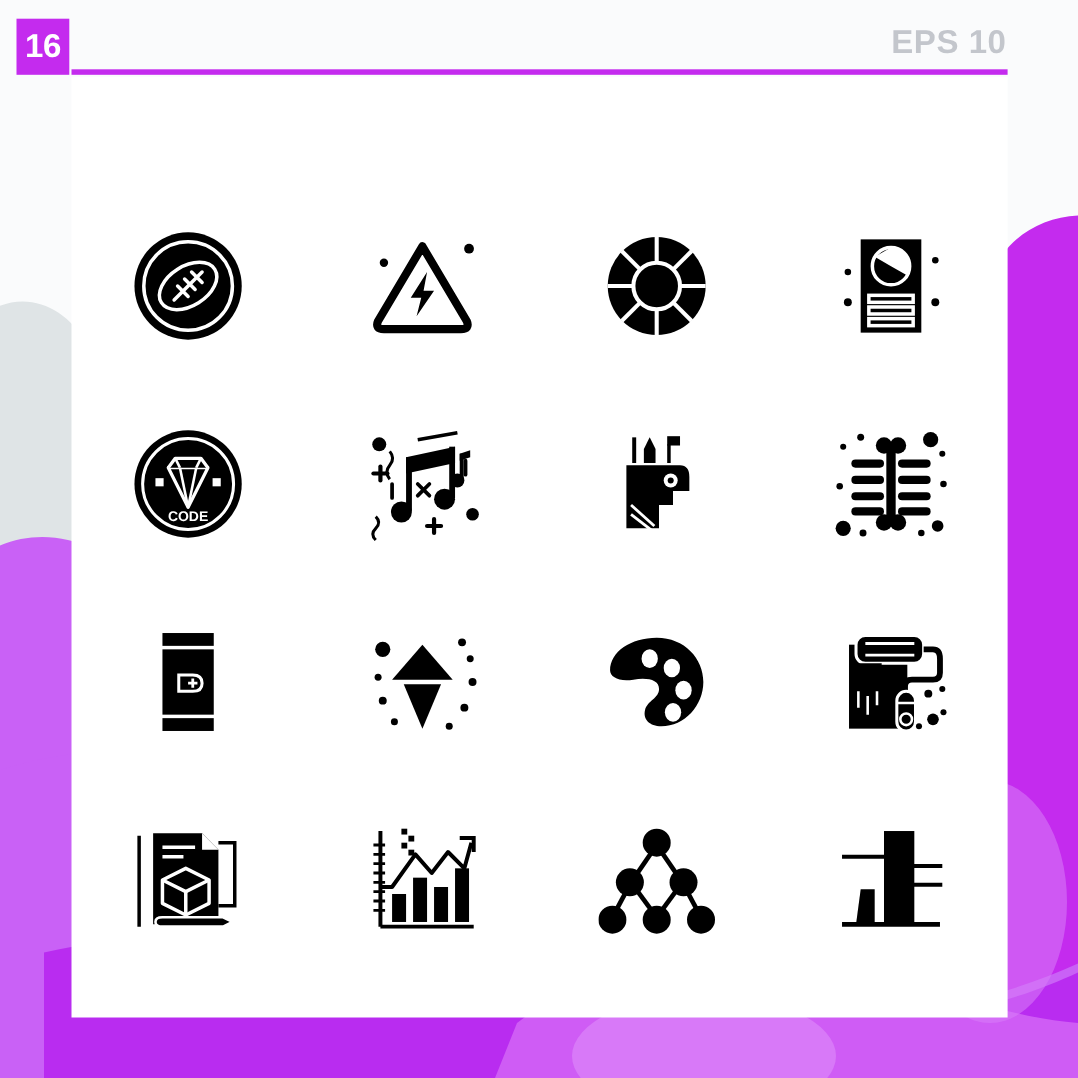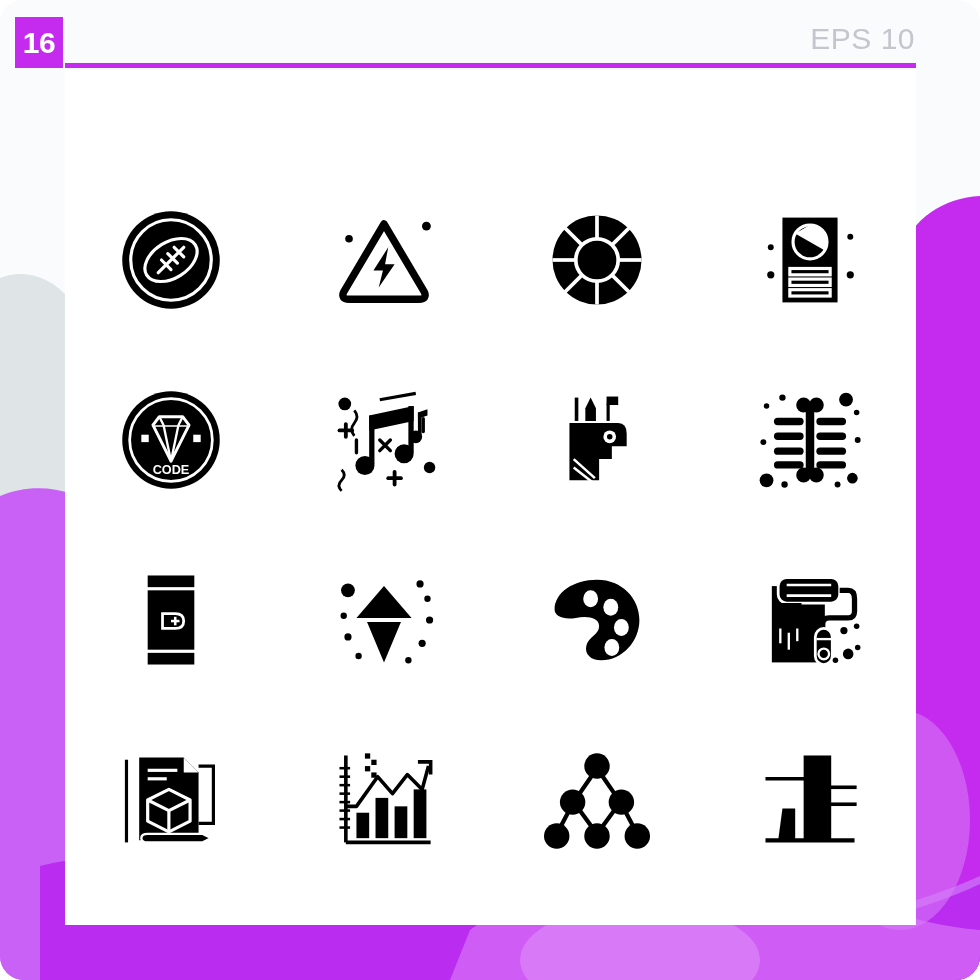--- a/index.html
+++ b/index.html
@@ -10,21 +10,20 @@
     overflow: hidden;
     font-family: "Liberation Sans", sans-serif;
   }
 
   #stage {
     position: relative;
     width: 980px;
     height: 980px;
     background: #fafbfc;
     overflow: hidden;
-    border-radius: 24px;
   }
 
   
   .bg-layer {
     position: absolute;
     inset: 0;
     width: 980px;
     height: 980px;
     z-index: 0;
     pointer-events: none;
@@ -84,21 +83,21 @@
     font-weight: bold;
     color: #111111;
     letter-spacing: 0.5px;
   }
 
   .header-eps {
     position: absolute;
     right: 65px;
     top: 22px;
     font-size: 30px;
-    font-weight: normal;
+    font-weight: bold;
     color: #c3c6cc;
     letter-spacing: 0.5px;
   }
 
   
   .grid {
     position: absolute;
     left: 65px;
     top: 70px;
     width: 851px;

